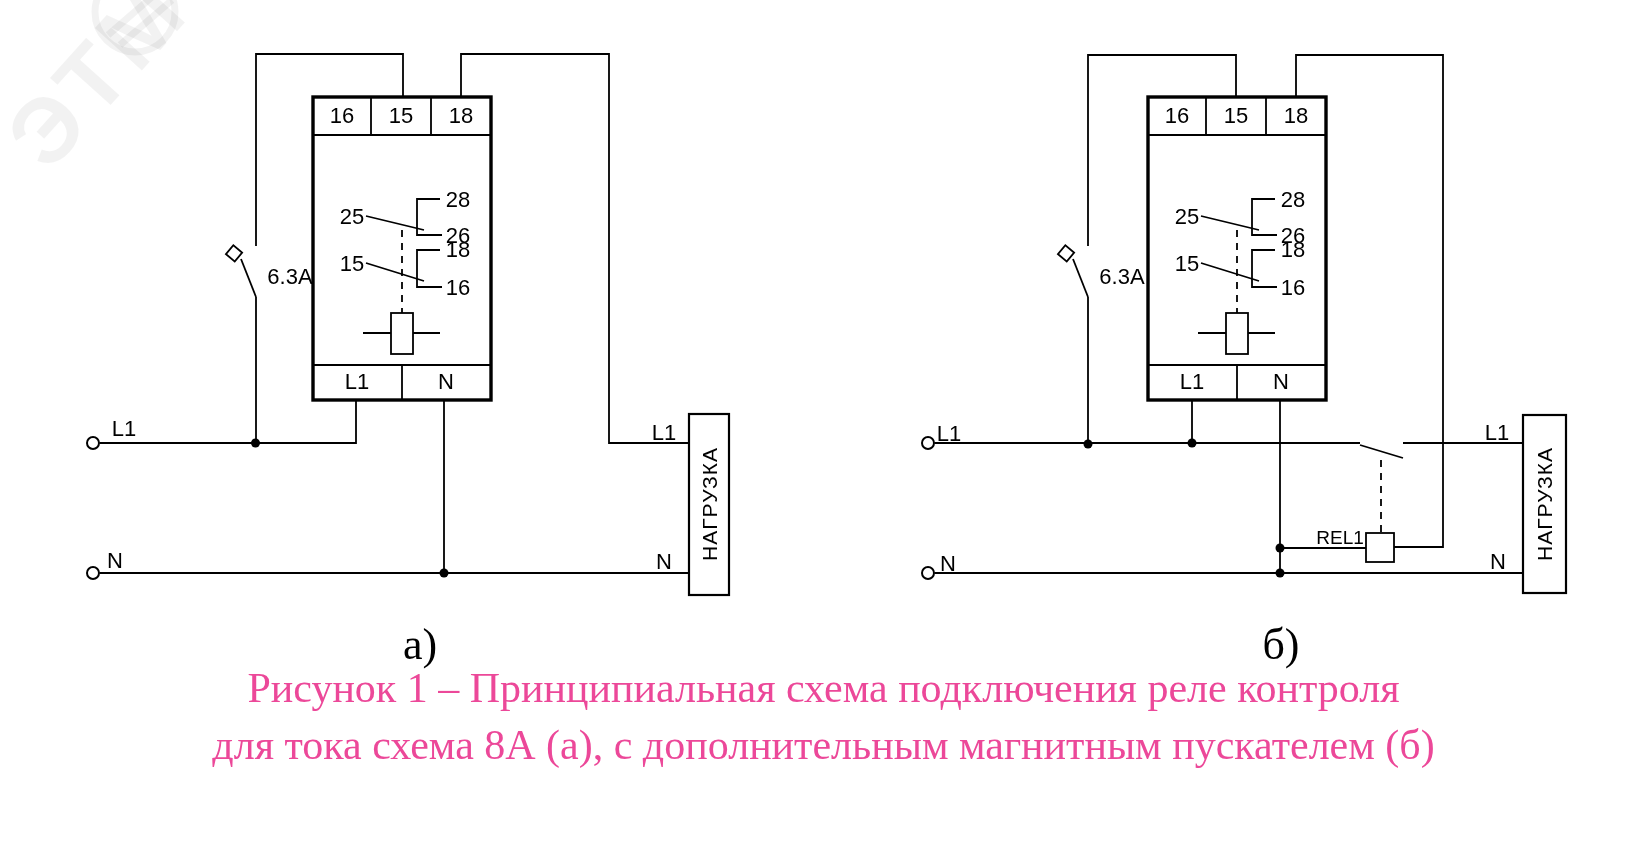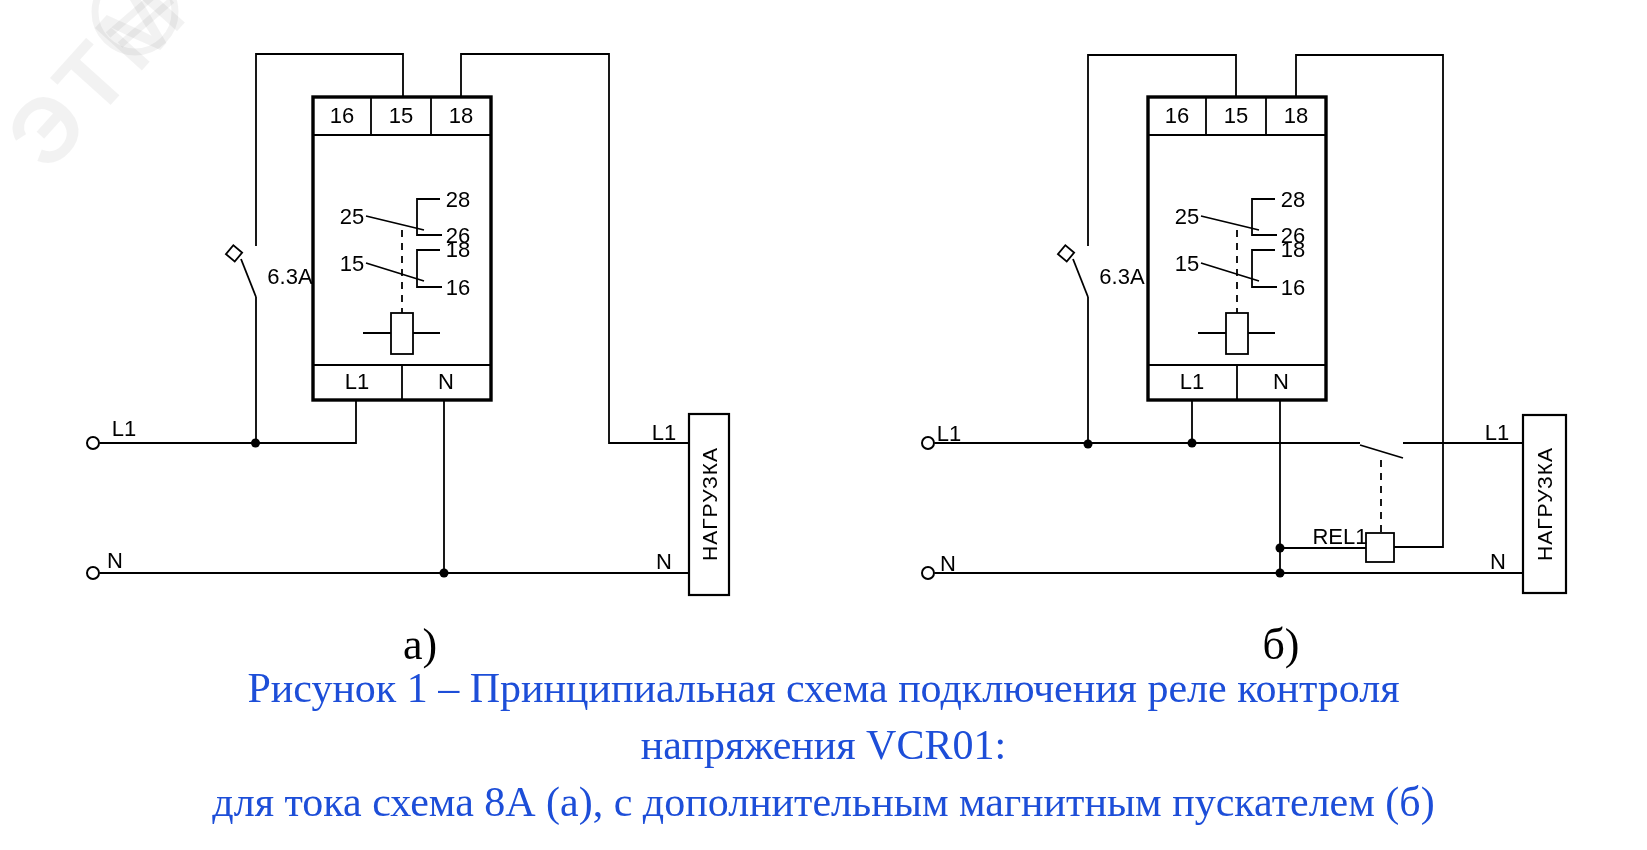--- a/index.html
+++ b/index.html
@@ -2,26 +2,26 @@
 <html><head>
 <meta charset="utf-8">
 <style>
   html,body{margin:0;padding:0;background:#fff;}
   #stage{position:relative;width:1647px;height:850px;background:#fff;overflow:hidden;
          font-family:"Liberation Sans",sans-serif;color:#000;}
   svg{position:absolute;left:0;top:0;}
   .lbl{position:absolute;transform:translate(-50%,-50%);
        font-family:"Liberation Sans",sans-serif;font-size:22px;color:#000;
        white-space:nowrap;line-height:1;}
-  .lbl.sm{font-size:22px;}
+  .lbl.sm{font-size:19px;}
   .lbl.vert{transform:translate(-50%,-50%) rotate(-90deg);font-size:21px;letter-spacing:1px;}
   .panel-label{position:absolute;transform:translate(-50%,-50%);
        font-family:"Liberation Serif",serif;font-size:44px;color:#000;}
   .caption{position:absolute;left:0;right:0;top:660px;text-align:center;
-       font-family:"Liberation Serif",serif;font-size:42px;line-height:57px;color:#1d4ed8;}
+       font-family:"Liberation Serif",serif;font-size:42px;line-height:57px;color:#ec4899;}
   .watermark{position:absolute;left:-14px;top:118px;
        font-family:"Liberation Sans",sans-serif;font-weight:bold;font-size:92px;
        color:rgba(0,0,0,0.05);transform:rotate(-48deg);transform-origin:0 0;
        letter-spacing:6px;pointer-events:none;}
 </style>
 </head>
 <body>
 
 <div id="stage">
 
@@ -140,17 +140,16 @@
   <div class="lbl sm" style="left:1340px;top:537px">REL1</div>
   <div class="lbl" style="left:1497px;top:433px">L1</div>
   <div class="lbl" style="left:1498px;top:562px">N</div>
   <div class="lbl vert" style="left:1544px;top:504px">НАГРУЗКА</div>
 
   <div class="panel-label" style="left:420px;top:644px">а)</div>
   <div class="panel-label" style="left:1281px;top:644px">б)</div>
 
   <div class="caption">
     <div>Рисунок 1 – Принципиальная схема подключения реле контроля</div>
-    <div>напряжения VCR01:</div>
     <div>для тока схема 8А (а), с дополнительным магнитным пускателем (б)</div>
   </div>
 
 </div>
 
 </body></html>

